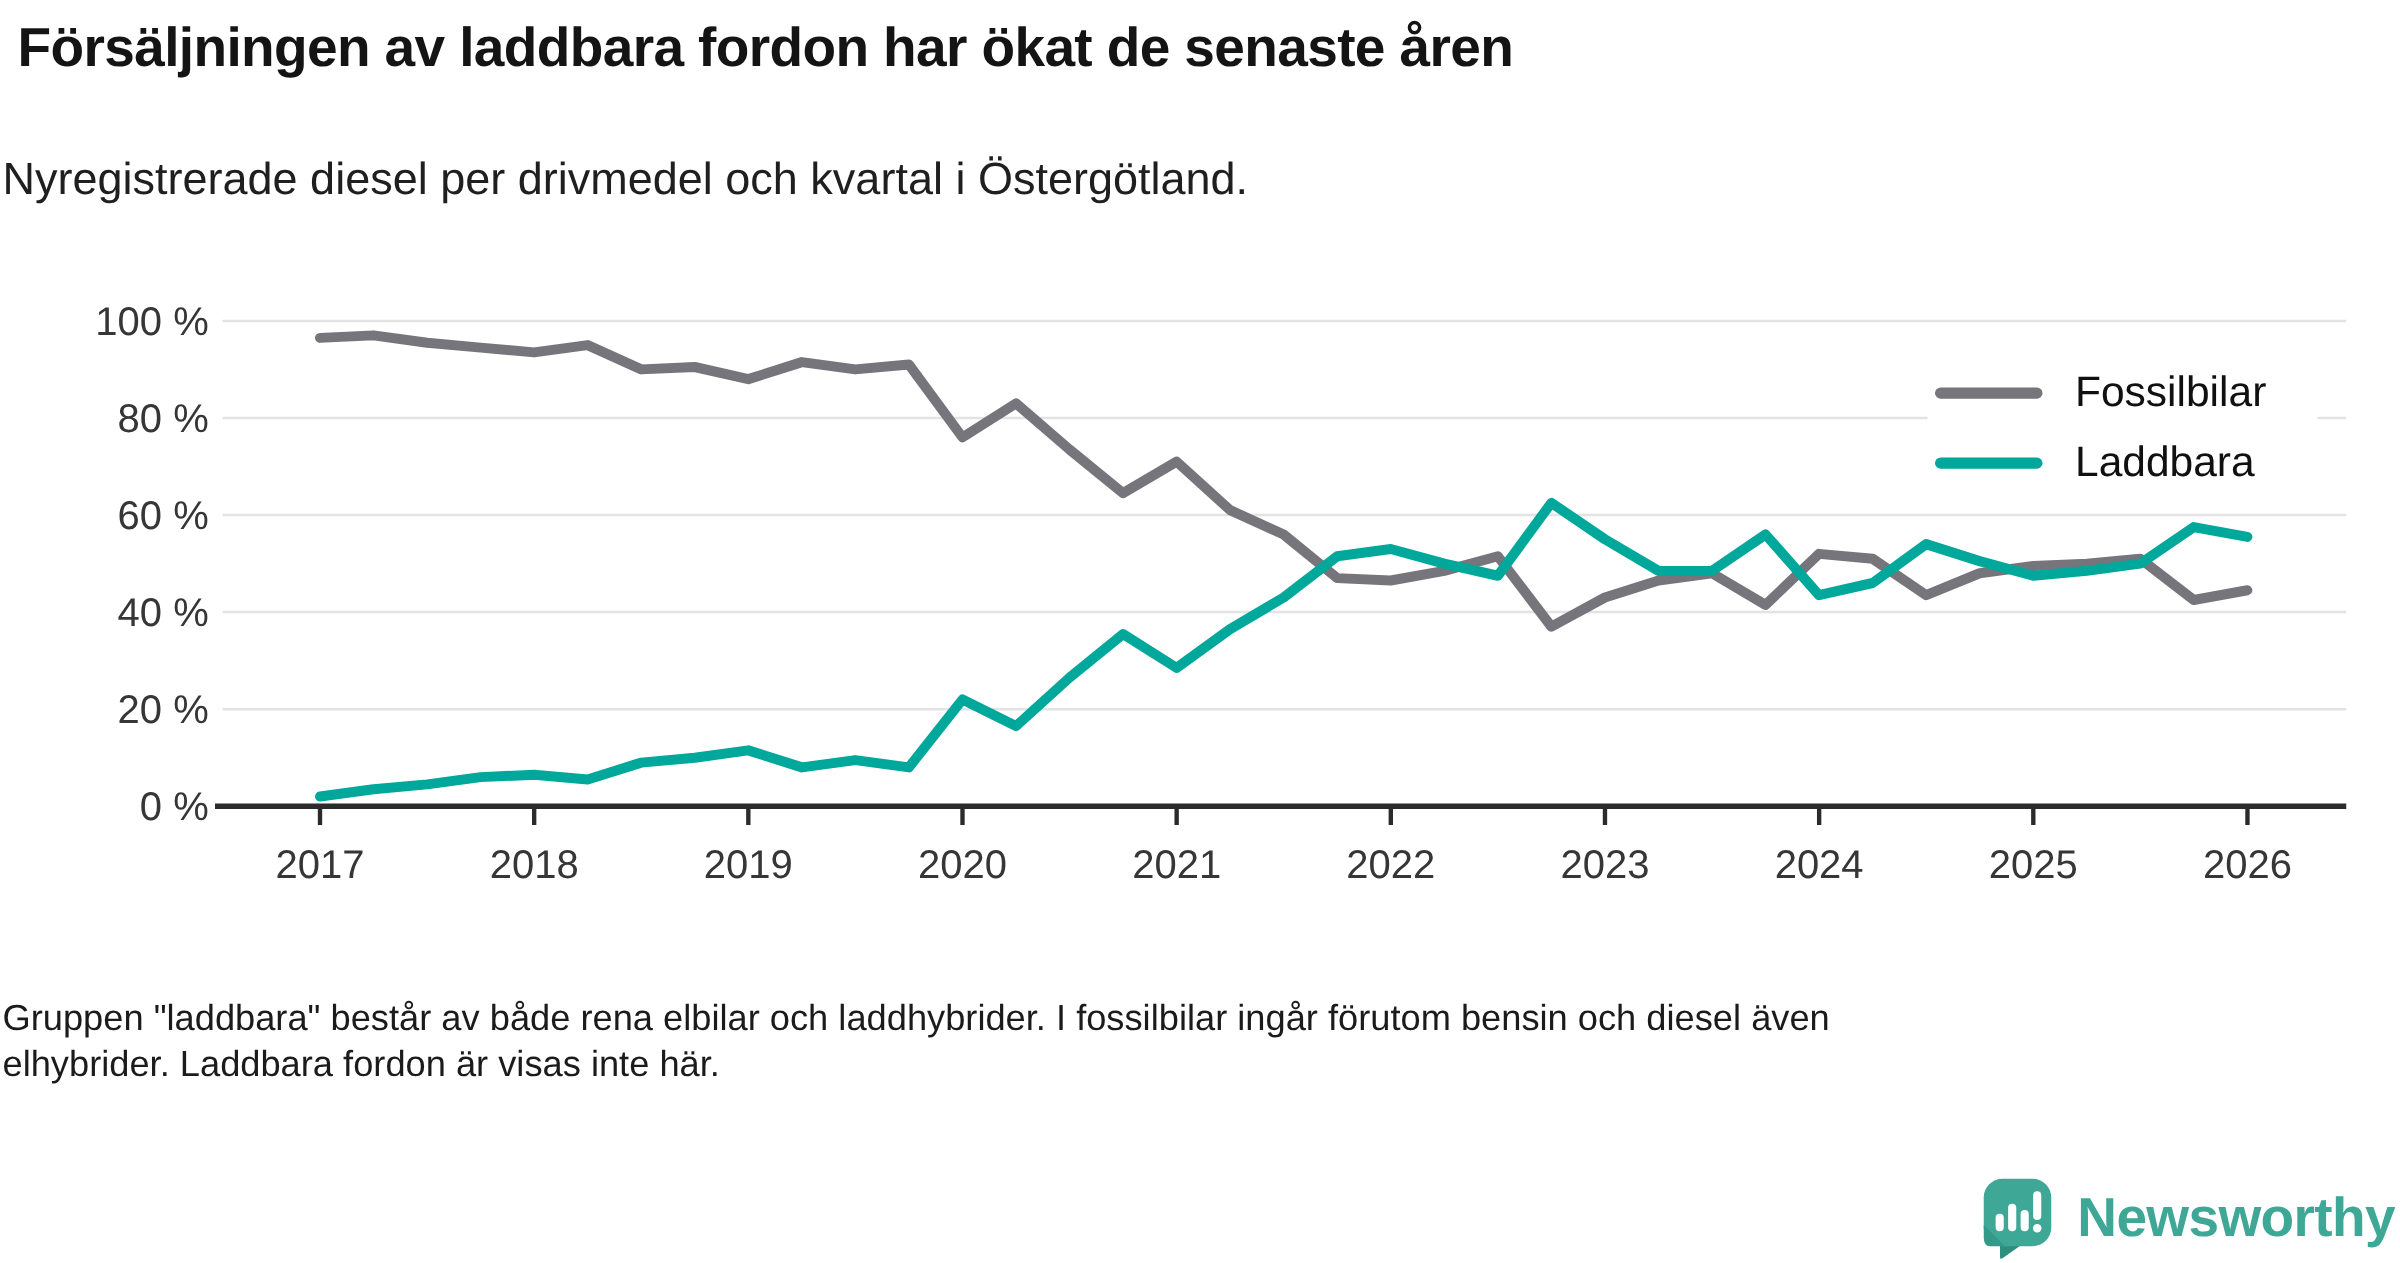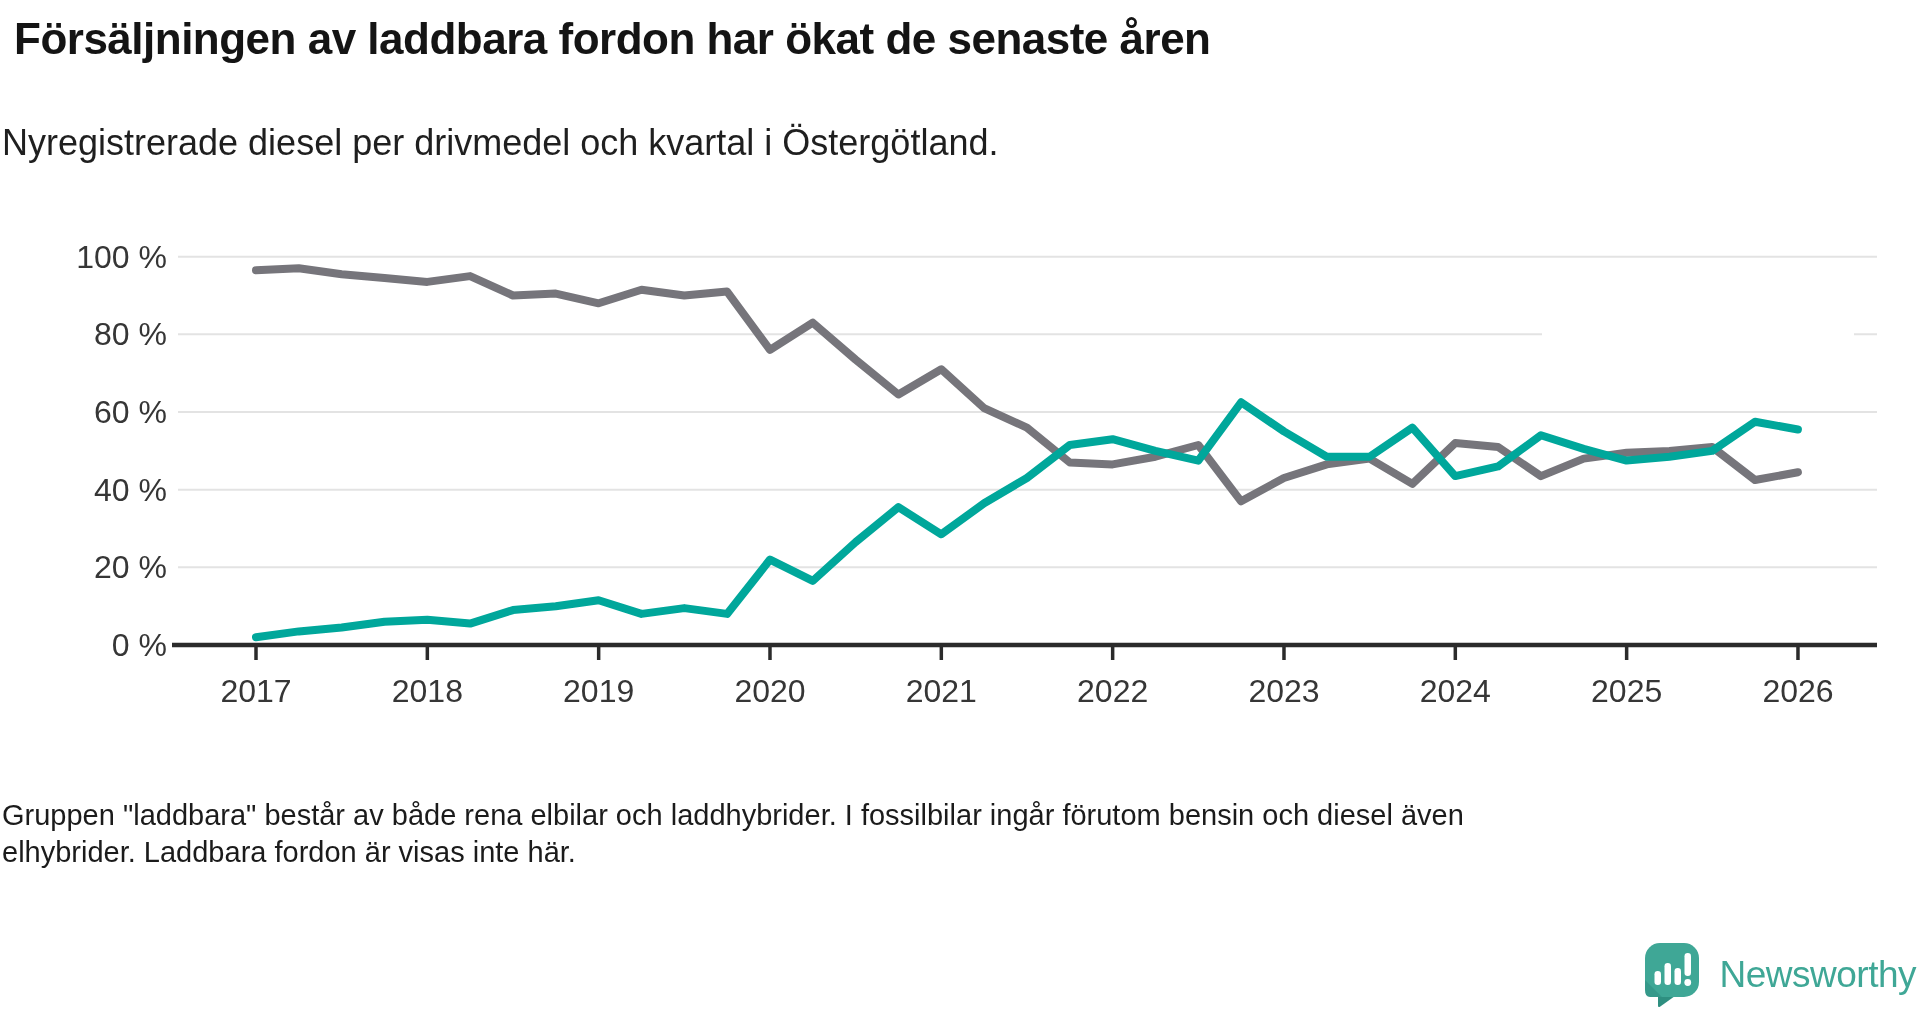--- a/index.html
+++ b/index.html
@@ -28,21 +28,21 @@
   .footer-note{
     position:absolute;left:2px;top:797px;width:1880px;
     font-size:29px;line-height:37px;color:#1b1b1b;
   }
   .branding{
     position:absolute;right:4px;top:942px;height:66px;
     display:flex;align-items:center;
   }
   .brand-icon{width:56px;height:66px;flex:0 0 auto;}
   .brand-name{
-    margin-left:20px;font-size:37px;font-weight:400;color:#3fa796;letter-spacing:-0.5px;
+    margin-left:20px;font-size:44px;font-weight:700;color:#3fa796;letter-spacing:-0.5px;
   }
 </style>
 </head>
 <body>
 
 <div class="title">Försäljningen av laddbara fordon har ökat de senaste åren</div>
 <div class="subtitle">Nyregistrerade diesel per drivmedel och kvartal i Östergötland.</div>
 
 <svg id="chart-svg" width="1920" height="780" viewBox="0 0 1920 780" aria-hidden="true">
     <line x1="178" y1="567.34" x2="1877" y2="567.34" stroke="#e3e3e3" stroke-width="2"></line>
@@ -75,20 +75,28 @@
     <text x="167" y="578.34" text-anchor="end" fill="#363636" font-size="32">20 %</text>
     <text x="167" y="500.68" text-anchor="end" fill="#363636" font-size="32">40 %</text>
     <text x="167" y="423.02" text-anchor="end" fill="#363636" font-size="32">60 %</text>
     <text x="167" y="345.36" text-anchor="end" fill="#363636" font-size="32">80 %</text>
     <text x="167" y="267.7" text-anchor="end" fill="#363636" font-size="32">100 %</text>
     <polyline points="256.0,270.3 298.8,268.3 341.7,274.2 384.5,278.1 427.3,281.9 470.1,276.1 513.0,295.5 555.8,293.6 598.6,303.3 641.5,289.7 684.3,295.5 727.1,291.6 770.0,349.9 812.8,322.7 855.6,359.6 898.4,394.5 941.3,369.3 984.1,408.1 1026.9,427.6 1069.8,462.5 1112.6,464.4 1155.4,456.7 1198.3,445.0 1241.1,501.3 1283.9,478.0 1326.8,464.4 1369.6,458.6 1412.4,483.9 1455.2,443.1 1498.1,447.0 1540.9,476.1 1583.7,458.6 1626.6,452.8 1669.4,450.9 1712.2,447.0 1755.0,480.0 1797.9,472.2" fill="none" stroke="#76757b" stroke-width="8" stroke-linejoin="round" stroke-linecap="round"></polyline>
     <polyline points="256.0,637.2 298.8,631.4 341.7,627.5 384.5,621.7 427.3,619.8 470.1,623.6 513.0,610.1 555.8,606.2 598.6,600.3 641.5,613.9 684.3,608.1 727.1,613.9 770.0,559.6 812.8,580.9 855.6,542.1 898.4,507.2 941.3,534.3 984.1,503.3 1026.9,478.0 1069.8,445.0 1112.6,439.2 1155.4,450.9 1198.3,460.6 1241.1,402.3 1283.9,431.4 1326.8,456.7 1369.6,456.7 1412.4,427.6 1455.2,476.1 1498.1,466.4 1540.9,435.3 1583.7,448.9 1626.6,460.6 1669.4,456.7 1712.2,450.9 1755.0,421.7 1797.9,429.5" fill="none" stroke="#00a79b" stroke-width="8" stroke-linejoin="round" stroke-linecap="round"></polyline>
   </svg>
 
 <div class="legend">
+  <div class="legend-item">
+    <span class="swatch" id="swatch-0" style="background: rgb(118, 117, 123);"></span>
+    <span class="legend-label">Fossilbilar</span>
+  </div>
+  <div class="legend-item">
+    <span class="swatch" id="swatch-1" style="background: rgb(0, 167, 155);"></span>
+    <span class="legend-label">Laddbara</span>
+  </div>
 </div>
 
 <div class="footer-note">
   <div>Gruppen "laddbara" består av både rena elbilar och laddhybrider. I fossilbilar ingår förutom bensin och diesel även</div>
   <div>elhybrider. Laddbara fordon är visas inte här.</div>
 </div>
 
 <div class="branding">
   <svg class="brand-icon" viewBox="0 0 56 66">
     <path d="M14 52 L14 63.5 Q14 66 16.3 64.4 L31 54 Z" fill="#2e8f80"></path>

